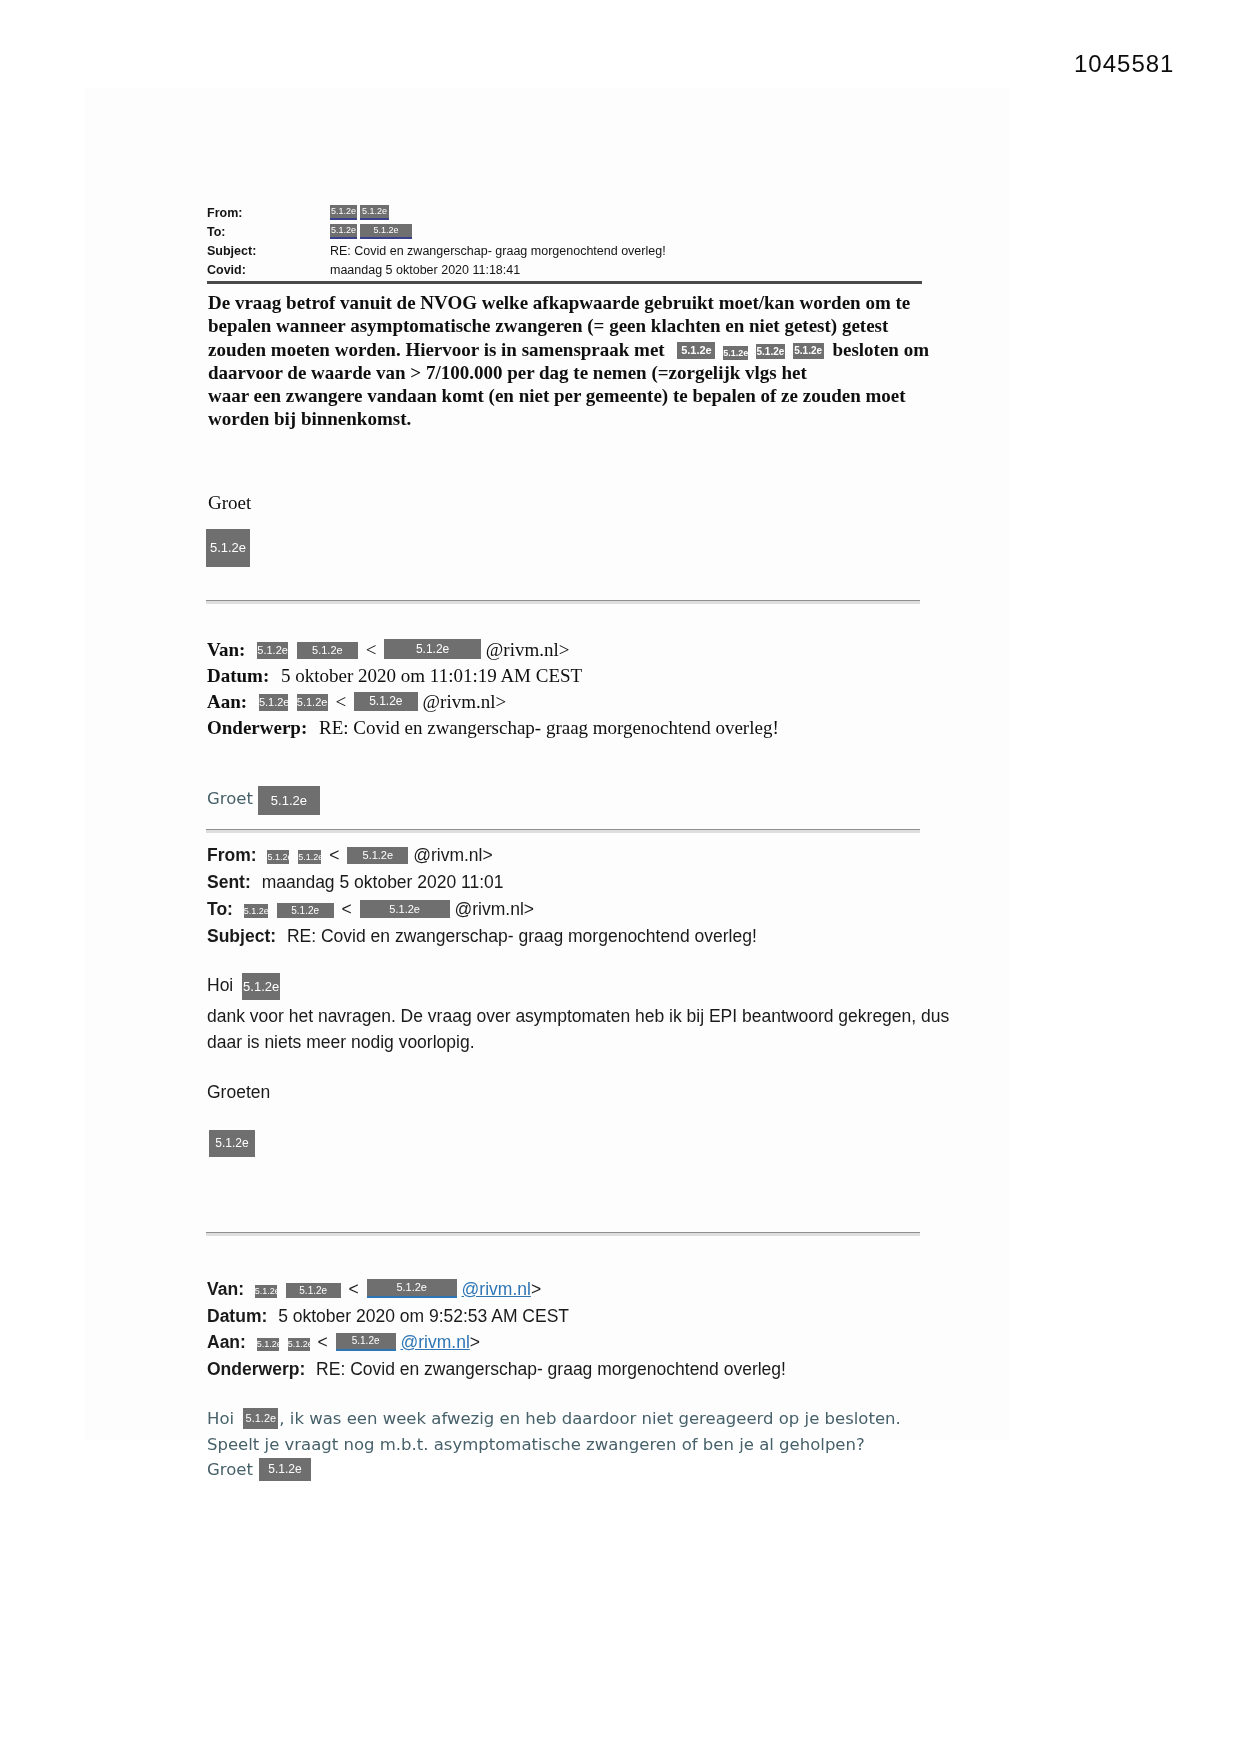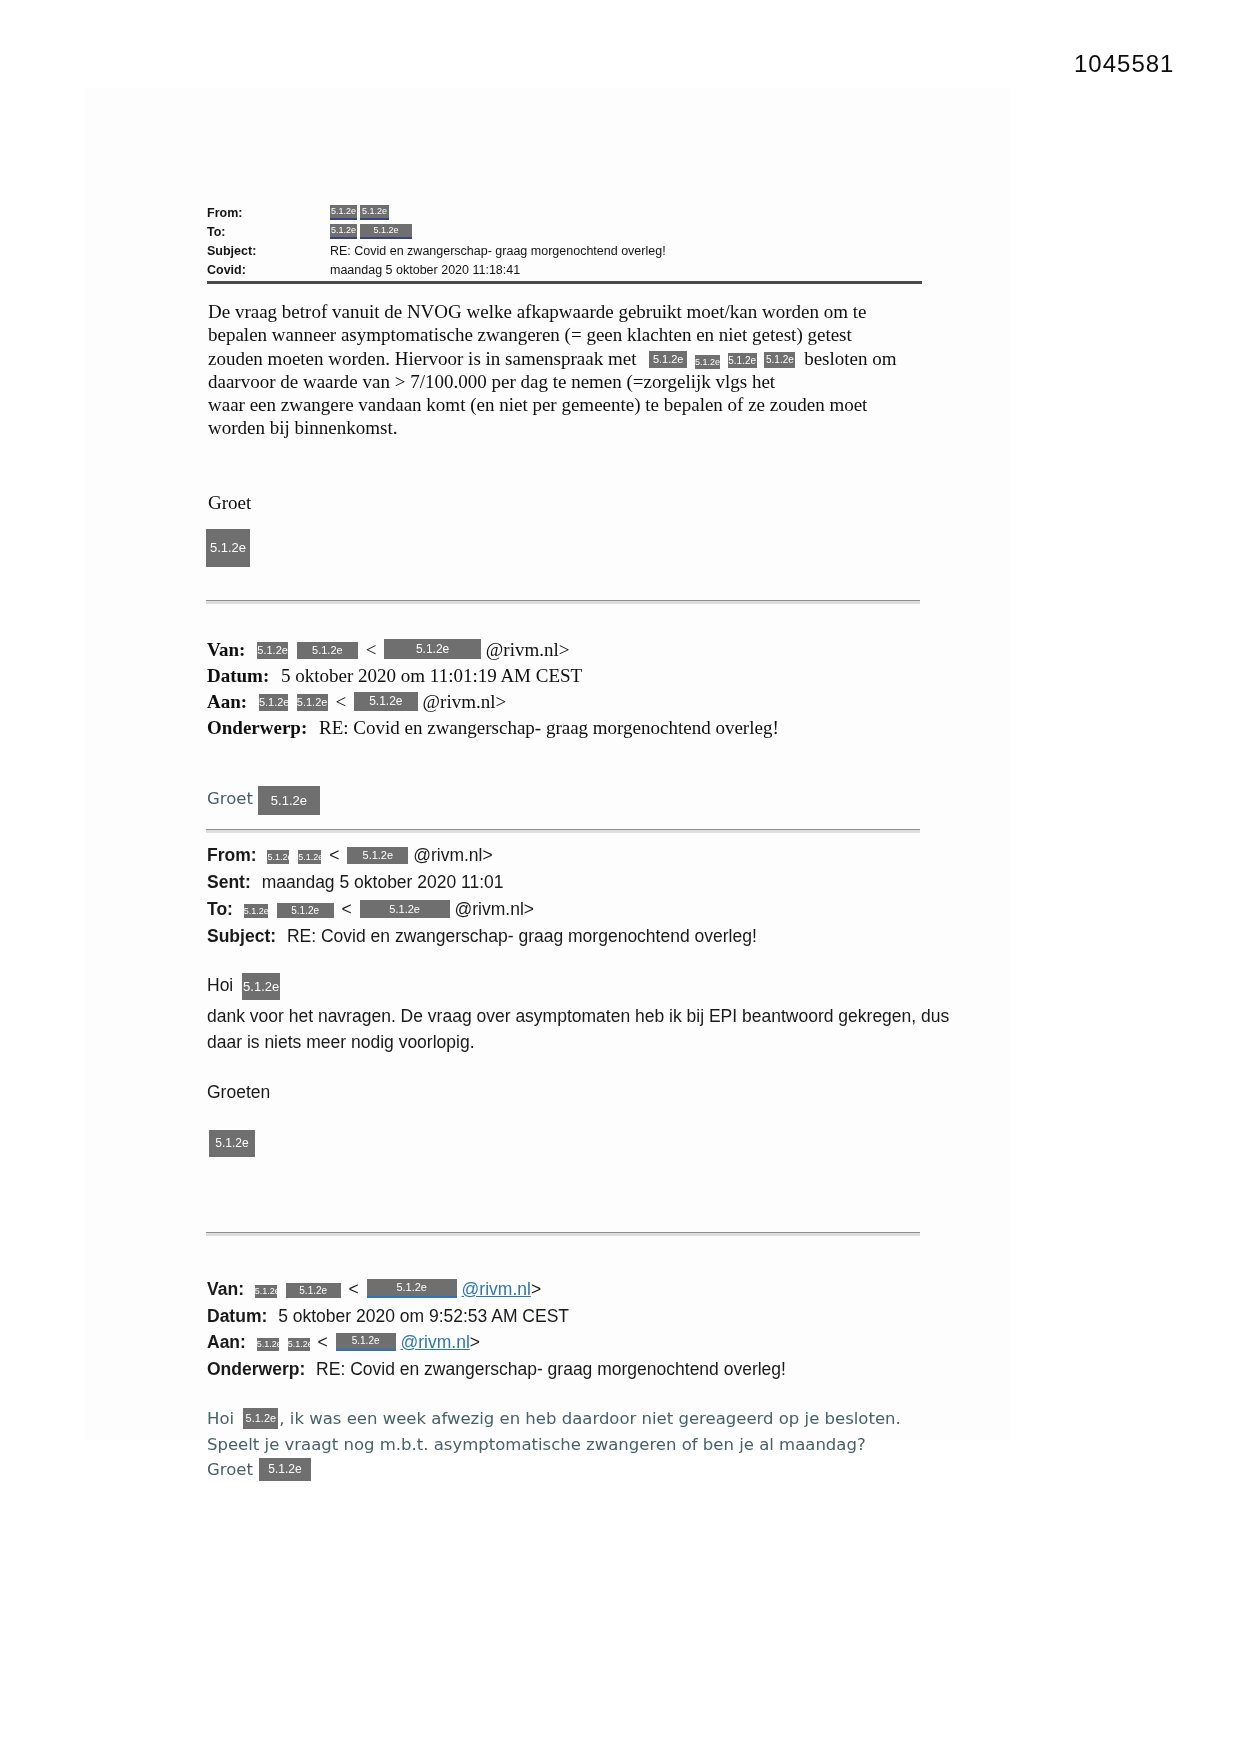--- a/index.html
+++ b/index.html
@@ -19,21 +19,21 @@
         font-family:"Liberation Sans",sans-serif;vertical-align:-3px;overflow:hidden;}
   .chip.ul-navy{border-bottom:2px solid #39418c;}
   .chip.ul-blue{border-bottom:2px solid #2e75b5;}
 
   
   .hr-dark{position:absolute;left:207px;width:715px;height:3px;background:#4a4a4a;}
   .hr-light{position:absolute;left:206px;width:714px;height:3px;background:#dedede;border-top:1px solid #8f8f8f;}
 
   
   .serif{font-family:"Liberation Serif",serif;color:#0f0f0f;}
-  .body1{position:absolute;left:208px;top:300px;font-size:19px;line-height:23.3px;}
+  .body1{position:absolute;left:208px;top:291px;font-size:19px;line-height:23.3px;font-weight:bold;}
   .body1 .bline{display:block;white-space:nowrap;}
 
   .groet1{position:absolute;left:208px;top:492px;font-size:19px;}
 
   .sig1{position:absolute;left:206px;top:529px;width:44px;height:38px;line-height:38px;font-size:13px;}
   .sig2{position:absolute;left:209px;top:1130px;width:46px;height:27px;line-height:27px;font-size:12px;}
 
   
   .e2block{position:absolute;left:207px;top:639px;font-size:19px;}
   .e2row{display:block;height:26px;white-space:nowrap;}
@@ -214,18 +214,18 @@
       <b>Onderwerp:</b>
       <span>RE: Covid en zwangerschap- graag morgenochtend overleg!</span>
     </span>
   </div>
 
   <div class="body4 teal">
     <span class="tline">
       <span>Hoi</span>
       <span class="chip" style="width:35px;height:21px;line-height:21px;font-size:11px;margin:0 1px 0 4px;vertical-align:-5px">5.1.2e</span><span>, ik was een week afwezig en heb daardoor niet gereageerd op je besloten.</span>
     </span>
-    <span class="tline">Speelt je vraagt nog m.b.t. asymptomatische zwangeren of ben je al maandag?</span>
+    <span class="tline">Speelt je vraagt nog m.b.t. asymptomatische zwangeren of ben je al geholpen?</span>
     <span class="tline">
       <span>Groet</span><span class="chip" style="width:52px;height:23px;line-height:23px;font-size:12px;margin-left:6px;vertical-align:-6px">5.1.2e</span>
     </span>
   </div>
 </div>
 
 </body></html>

